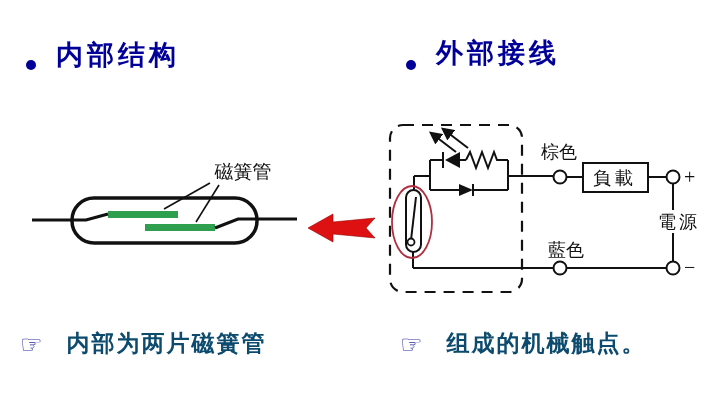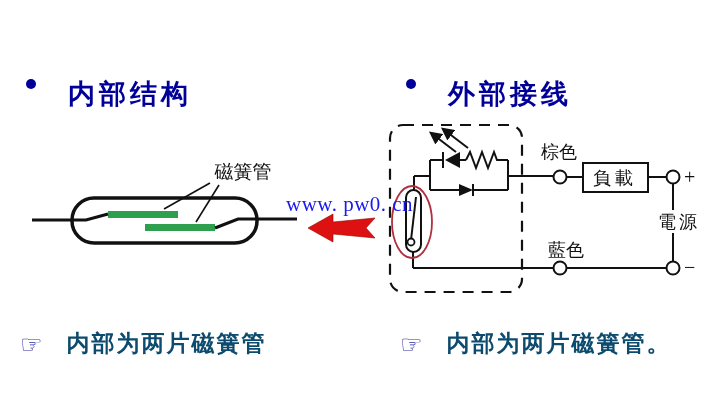--- a/index.html
+++ b/index.html
@@ -6,24 +6,24 @@
   .slide{
     position:relative;
     width:713px;height:405px;
     background:#ffffff;
     overflow:hidden;
     font-family:"Liberation Serif","DejaVu Serif",serif;
   }
   .diagram-svg{position:absolute;left:0;top:0;z-index:1;}
   .bullet-item{
     position:absolute;top:40px;z-index:3;
-    display:flex;align-items:flex-start;gap:32px;margin-top:39px;
+    display:flex;align-items:flex-end;gap:20px;
   }
   .bullet-item.left{left:26px;}
-  .bullet-item.right{left:406px;}
+  .bullet-item.right{left:406px;font-family:Liberation Mono, monospace;}
   .bullet-dot{width:10px;height:10px;border-radius:50%;background:#000099;flex:0 0 auto;}
   .bullet-label{
     font-size:27px;font-weight:bold;color:#000099;
     letter-spacing:4px;white-space:nowrap;line-height:30px;
   }
   .watermark{
     position:absolute;left:286px;top:192px;z-index:4;
     font-size:21px;color:#1A1AEE;white-space:nowrap;
     letter-spacing:0.5px;
   }
@@ -54,21 +54,20 @@
 
   <div class="bullet-item left">
     <span class="bullet-dot"></span>
     <span class="bullet-label">内部结构</span>
   </div>
   <div class="bullet-item right">
     <span class="bullet-dot"></span>
     <span class="bullet-label">外部接线</span>
   </div>
 
-  <div class="watermark">www. pw0. cn</div>
 
   <svg class="diagram-svg" width="713" height="405" viewBox="0 0 713 405">
     <defs>
       <marker id="ah" viewBox="0 0 10 10" refX="8" refY="5" markerWidth="6.5" markerHeight="6.5" orient="auto">
         <path d="M0,0 L10,5 L0,10 z" fill="#111111"></path>
       </marker>
     </defs>
 
     <g>
       <rect x="72" y="198" width="185" height="45" rx="22" ry="22" fill="#ffffff" stroke="#111111" stroke-width="3.5"></rect>
@@ -143,17 +142,17 @@
 
   <div class="note left">
     <span class="note-icon">☞</span>
     <span class="note-text">
       <div>内部为两片磁簧管</div>
     </span>
   </div>
   <div class="note right">
     <span class="note-icon">☞</span>
     <span class="note-text">
-      <div>内部为两片磁簧管。</div>
+      <div>组成的机械触点。</div>
     </span>
   </div>
 
 </div>
 
 </body></html>

